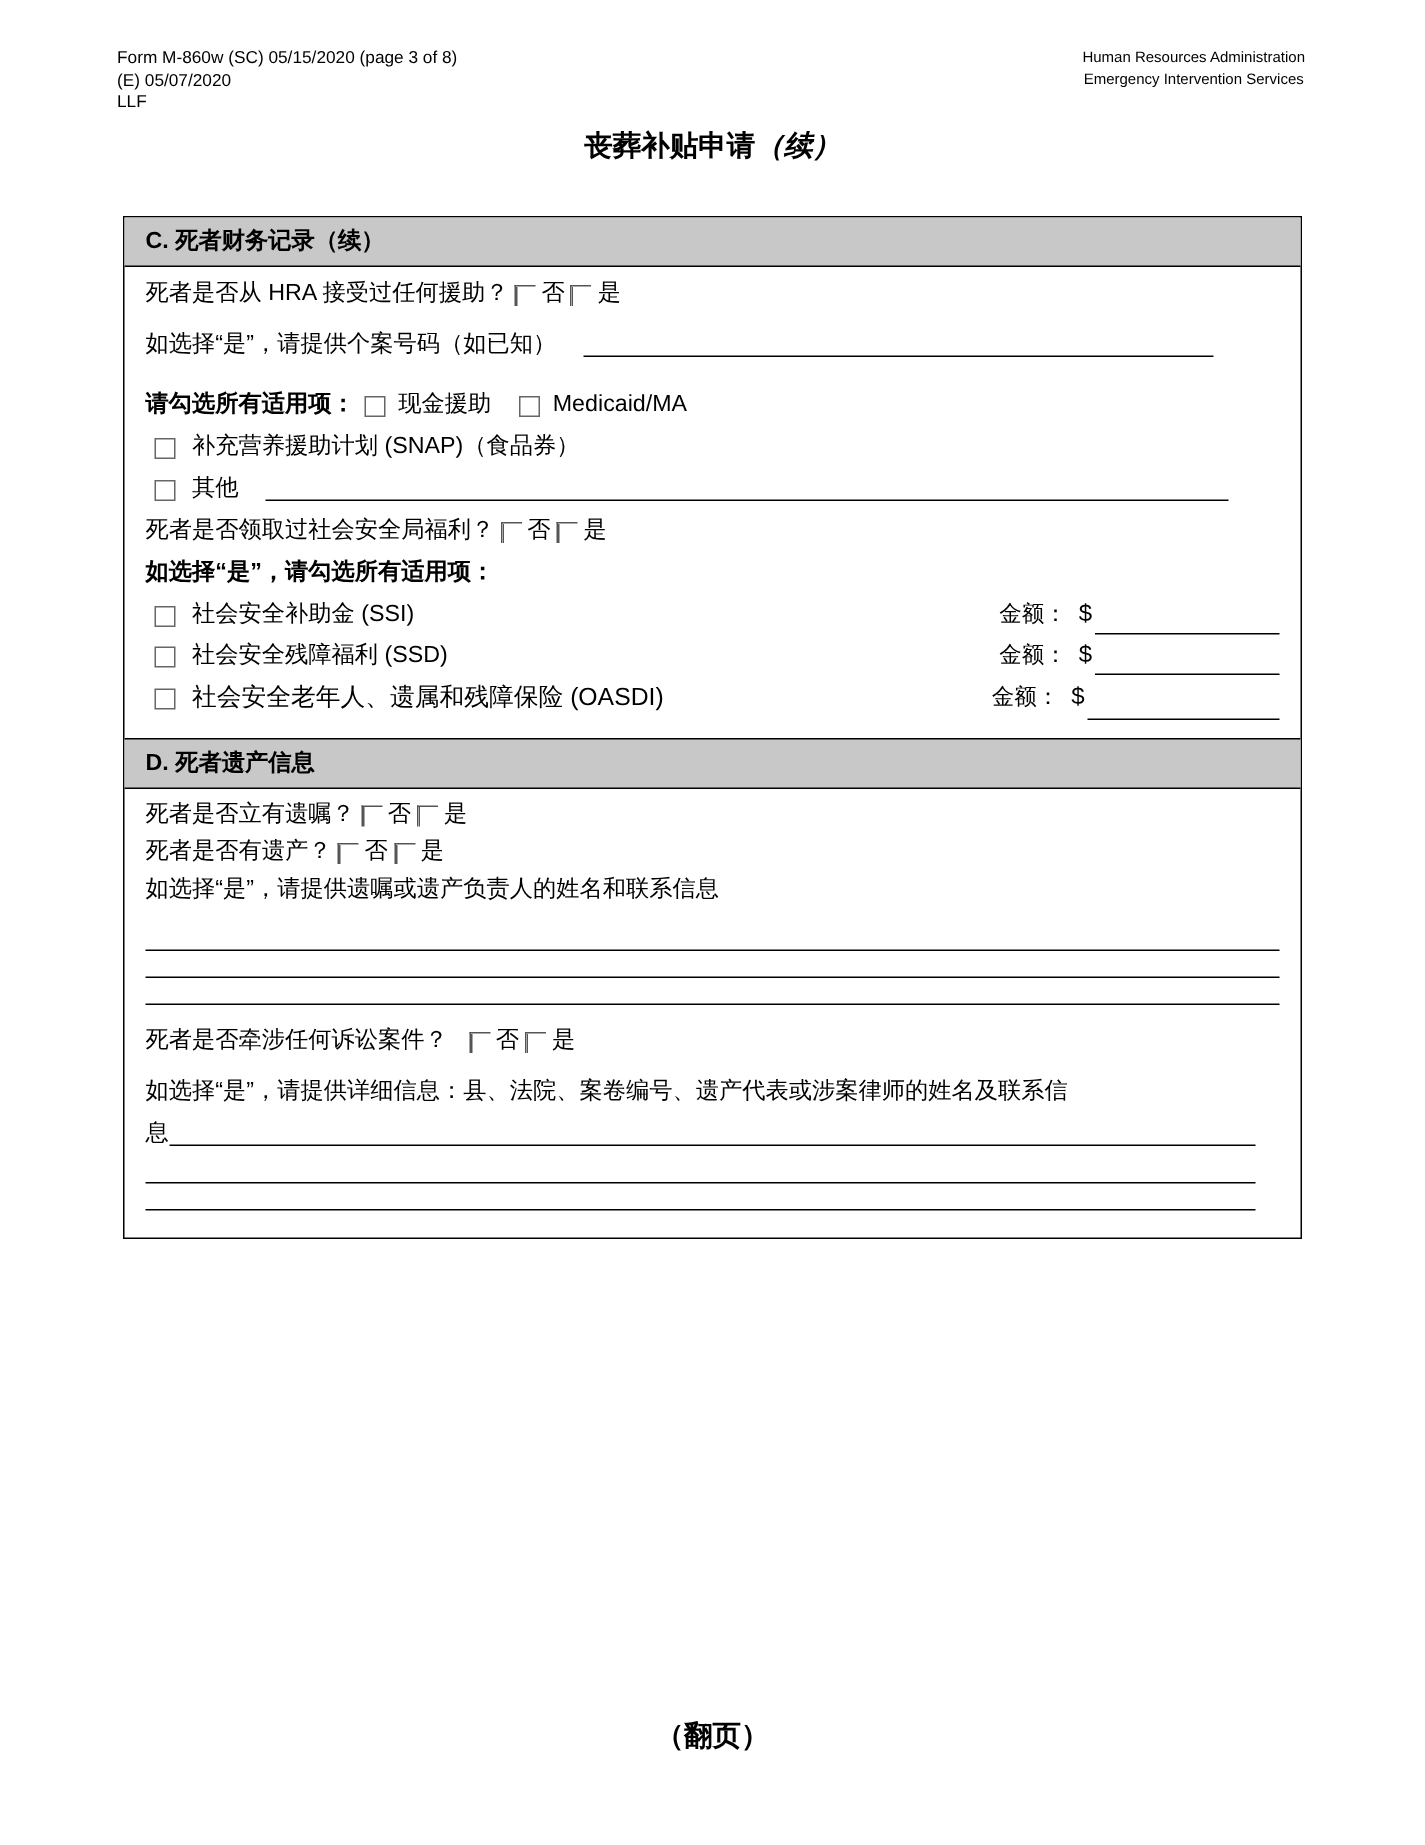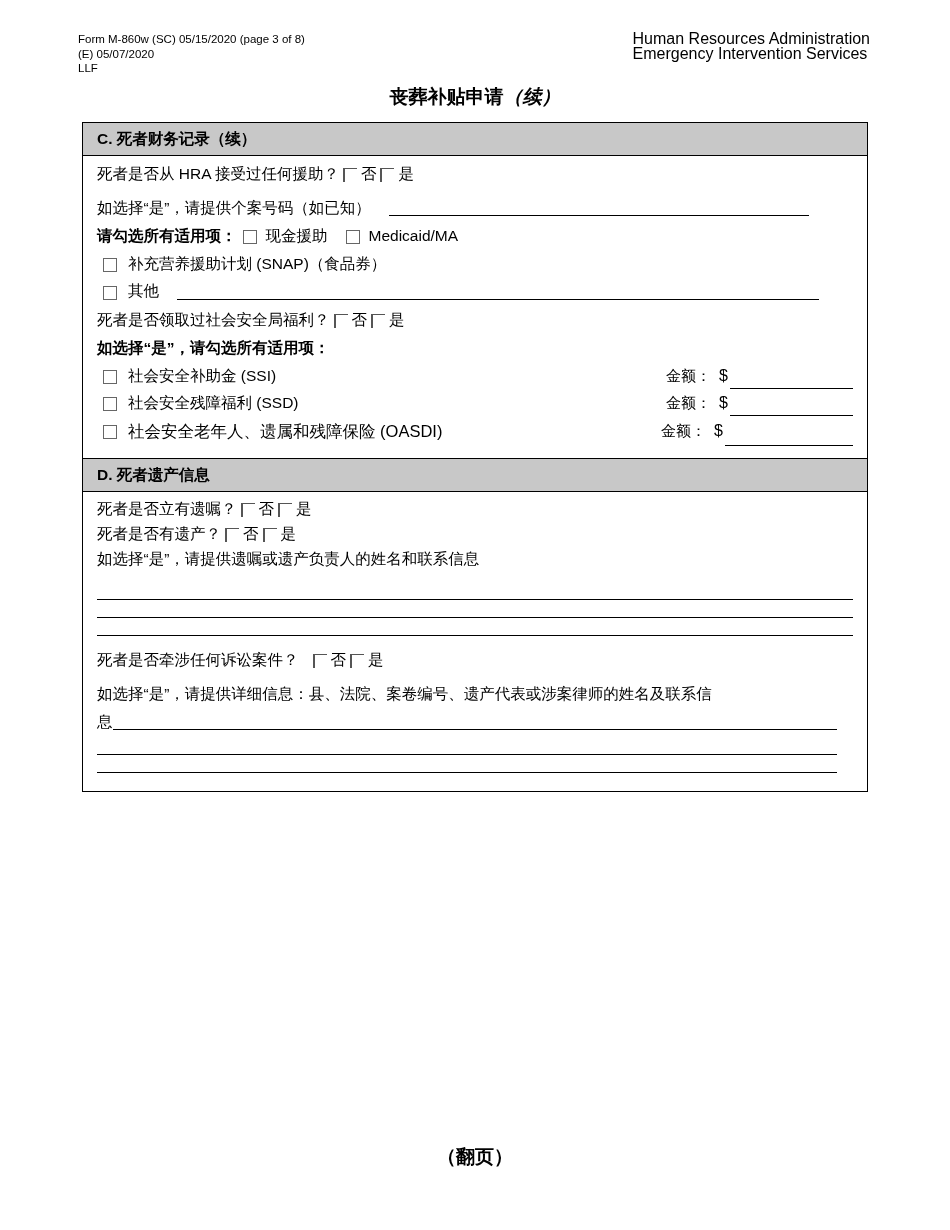--- a/index.html
+++ b/index.html
@@ -35,44 +35,44 @@
     left: 78px;
     top: 0;
     font-size: 11.5px;
     line-height: 14.5px;
     text-align: left;
   }
   .hdr-right {
     position: absolute;
     right: 80px;
     top: 0;
-    font-size: 16px;
+    font-size: 10px;
     line-height: 14.5px;
-    text-align: left;
+    text-align: center;
   }
 
   .doc-title {
     position: absolute;
     top: 84px;
     left: 0;
     width: 950px;
     text-align: center;
     font-size: 19px;
     font-weight: bold;
   }
   .doc-title .cont {
     font-style: italic;
     font-weight: bold;
   }
 
   
   .formbox {
     position: absolute;
     left: 82px;
-    top: 122px;
+    top: 144px;
     width: 786px;
     border: 1.5px solid #000;
     box-sizing: border-box;
   }
   .band {
     background: #c8c8c8;
     border-bottom: 1.5px solid #000;
     border-top: 1.5px solid #000;
     font-weight: bold;
     font-size: 15.5px;
@@ -204,21 +204,21 @@
         <span>否</span>
         <span class="cb"></span>
         <span>是</span>
       </div>
 
       <div class="row" style="margin-top:6px;">
         <span class="lbl">如选择“是”，请提供个案号码（如已知）</span>
         <span class="rule" style="margin-left:18px; margin-right:44px;"></span>
       </div>
 
-      <div class="row" style="">
+      <div class="row" style="margin-top:12px;">
         <span class="lbl bold">请勾选所有适用项：</span>
         <span class="cb2" style="margin-left:6px;"></span>
         <span style="margin-left:4px;">现金援助</span>
         <span class="cb2" style="margin-left:18px;"></span>
         <span style="margin-left:4px;">Medicaid/MA</span>
       </div>
 
       <div class="row indent">
         <span class="cb2"></span>
         <span style="margin-left:6px;">补充营养援助计划 (SNAP)（食品券）</span>

